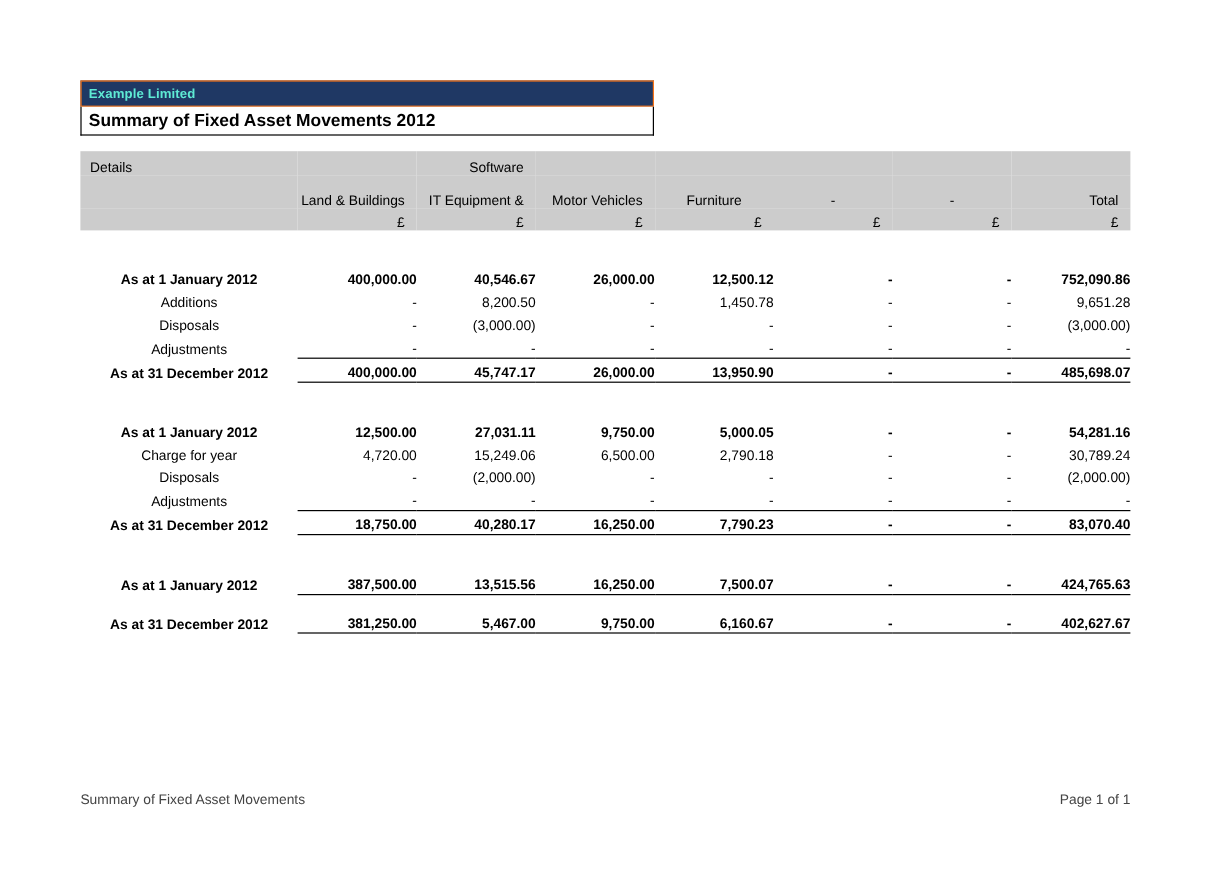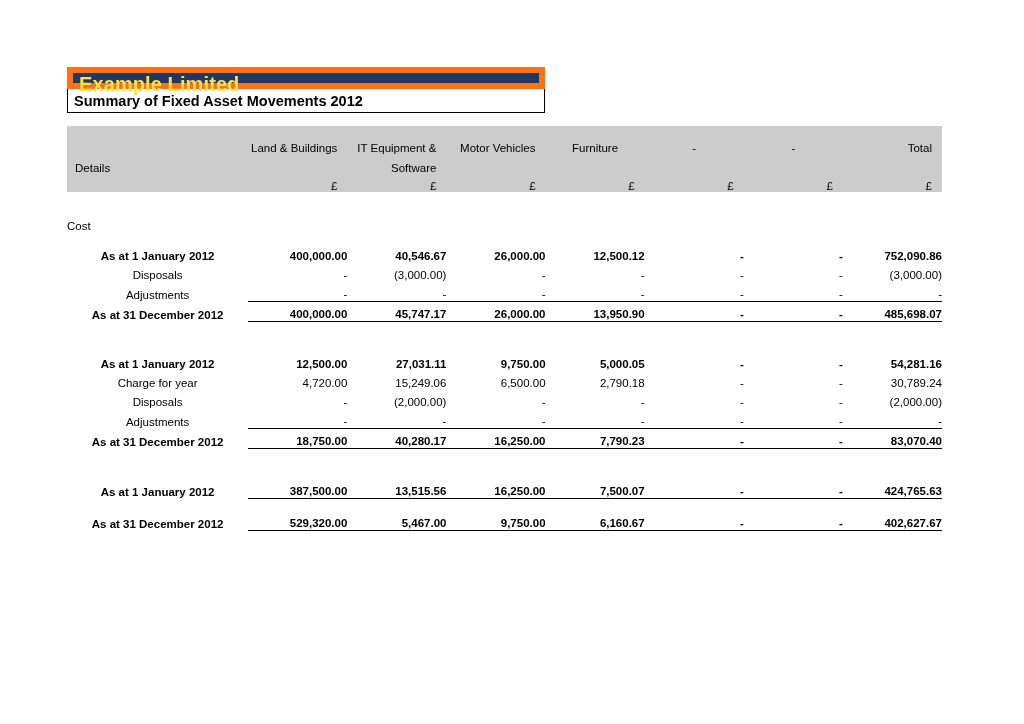--- a/index.html
+++ b/index.html
@@ -25,24 +25,24 @@
 
   
   .title-block {
     position: absolute;
     left: 67px;
     top: 67px;
     width: 478px;
   }
   .title-company {
     background: #1F3864;
-    border: 6px solid #f97316;
-    color: #fde047;
+    border: 1px solid #f97316;
+    color: #5eead4;
     font-weight: bold;
-    font-size: 20px;
+    font-size: 11px;
     line-height: 22px;
     height: 22px;
     padding: 0 6px;
     box-sizing: border-box;
     letter-spacing: 0.1px;
   }
   .title-report {
     background: #ffffff;
     border: 1px solid #000000;
     border-top: none;
@@ -179,62 +179,52 @@
         <col class="c-label">
         <col class="c-num">
           <col class="c-num">
           <col class="c-num">
           <col class="c-num">
         <col class="c-num">
           <col class="c-num">
           <col class="c-total">
       </colgroup>
       <tbody id="table-body">
+          <tr class="hdr-row hdr-mid">
+            <td class="hdr-left">Details</td>
+            <td class="hdr-right"></td>
+            <td class="hdr-right">Software</td>
+            <td class="hdr-right"></td>
+            <td class="hdr-right"></td>
+            <td class="hdr-right"></td>
+            <td class="hdr-right"></td>
+            <td class="hdr-right"></td>
+          </tr>
           <tr class="hdr-row hdr-top">
             <td></td>
             <td class="hdr-right">Land &amp; Buildings</td>
             <td class="hdr-right">IT Equipment &amp;</td>
             <td class="hdr-right">Motor Vehicles</td>
             <td class="hdr-center">Furniture</td>
             <td class="hdr-center">-</td>
             <td class="hdr-center">-</td>
             <td class="hdr-right">Total</td>
           </tr>
-          <tr class="hdr-row hdr-mid">
-            <td class="hdr-left">Details</td>
-            <td class="hdr-right"></td>
-            <td class="hdr-right">Software</td>
-            <td class="hdr-right"></td>
-            <td class="hdr-right"></td>
-            <td class="hdr-right"></td>
-            <td class="hdr-right"></td>
-            <td class="hdr-right"></td>
-          </tr>
           <tr class="hdr-row hdr-bot">
             <td></td>
             <td class="hdr-right">£</td>
             <td class="hdr-right">£</td>
             <td class="hdr-right">£</td>
             <td class="hdr-right">£</td>
             <td class="hdr-right">£</td>
             <td class="hdr-right">£</td>
             <td class="hdr-right">£</td>
           </tr>
           <tr class="spacer">
             <td></td>
-            <td></td>
-            <td></td>
-            <td></td>
-            <td></td>
-            <td></td>
-            <td></td>
-            <td></td>
-          </tr>
-          <tr class="sec-head">
-            <td>Cost</td>
             <td></td>
             <td></td>
             <td></td>
             <td></td>
             <td></td>
             <td></td>
             <td></td>
           </tr>
           <tr class="spacer-sm">
             <td></td>
@@ -250,20 +240,30 @@
             <td class="lbl">As at 1 January 2012</td>
             <td class="num">400,000.00</td>
             <td class="num">40,546.67</td>
             <td class="num">26,000.00</td>
             <td class="num">12,500.12</td>
             <td class="num">-</td>
             <td class="num">-</td>
             <td class="num">752,090.86</td>
           </tr>
           <tr class="data">
+            <td class="lbl">Additions</td>
+            <td class="num">-</td>
+            <td class="num">8,200.50</td>
+            <td class="num">-</td>
+            <td class="num">1,450.78</td>
+            <td class="num">-</td>
+            <td class="num">-</td>
+            <td class="num">9,651.28</td>
+          </tr>
+          <tr class="data">
             <td class="lbl">Disposals</td>
             <td class="num">-</td>
             <td class="num">(3,000.00)</td>
             <td class="num">-</td>
             <td class="num">-</td>
             <td class="num">-</td>
             <td class="num">-</td>
             <td class="num">(3,000.00)</td>
           </tr>
           <tr class="data">
@@ -391,26 +391,30 @@
             <td></td>
             <td></td>
             <td></td>
             <td></td>
             <td></td>
             <td></td>
             <td></td>
           </tr>
           <tr class="data bold nbv">
             <td class="lbl">As at 31 December 2012</td>
-            <td class="num">529,320.00</td>
+            <td class="num">381,250.00</td>
             <td class="num">5,467.00</td>
             <td class="num">9,750.00</td>
             <td class="num">6,160.67</td>
             <td class="num">-</td>
             <td class="num">-</td>
             <td class="num">402,627.67</td>
           </tr>
         </tbody>
     </table>
   </div>
 
+  <div class="footer">
+    <div class="footer-left">Summary of Fixed Asset Movements</div>
+    <div class="footer-right">Page 1 of 1</div>
+  </div>
 
 </div>
 
 </body></html>

